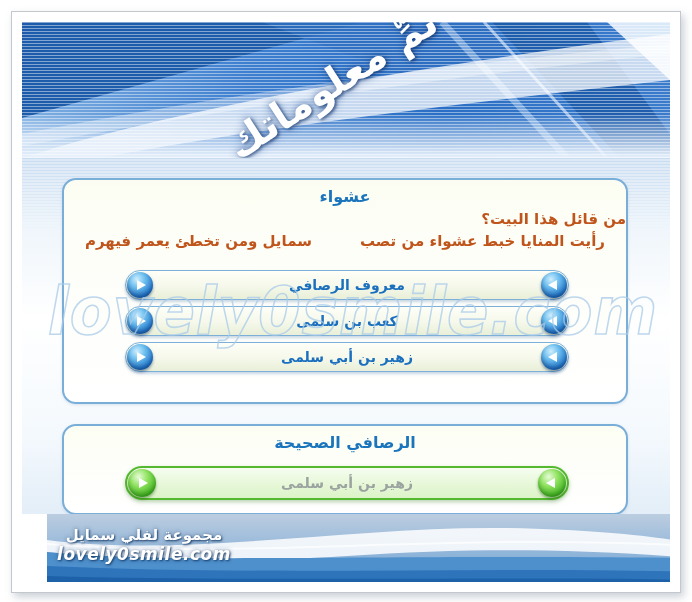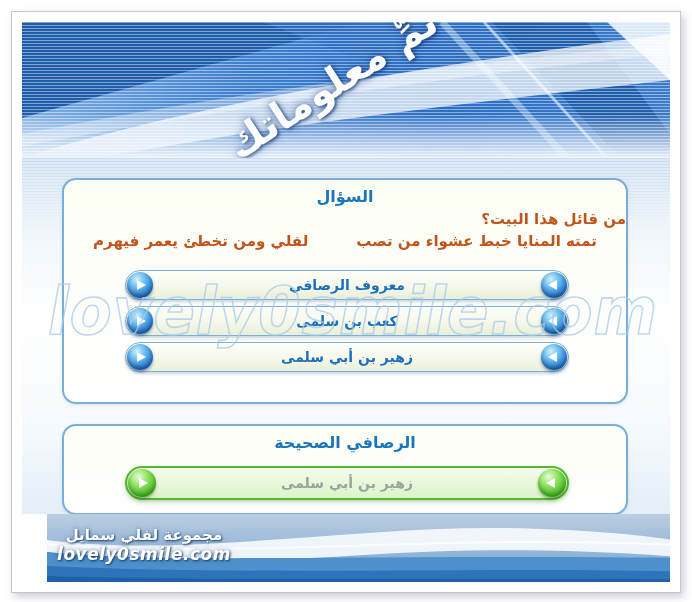--- a/index.html
+++ b/index.html
@@ -124,25 +124,25 @@
       </svg>
       <div class="scanlines"></div>
       <div class="calligraphy">نمِّ معلوماتك</div>
     </div>
 
     <div class="content-bg">
       <div class="content-stripes"></div>
     </div>
 
     <div class="panel q-panel">
-      <div class="sec-title">السؤال</div>
+      <div class="sec-title">عشواء</div>
       <div class="prompt">من قائل هذا البيت؟</div>
       <div class="verse">
-        <span>تمته المنايا خبط عشواء من تصب</span>
-        <span>لفلي ومن تخطئ يعمر فيهرم</span>
+        <span>رأيت المنايا خبط عشواء من تصب</span>
+        <span>سمايل ومن تخطئ يعمر فيهرم</span>
       </div>
 
       <div class="options">
         <div class="pill">
           <span class="sphere left">
               <span class="tri-right"></span>
             </span>
           <span>معروف الرصافي</span>
           <span class="sphere right">
               <span class="tri-left"></span>

